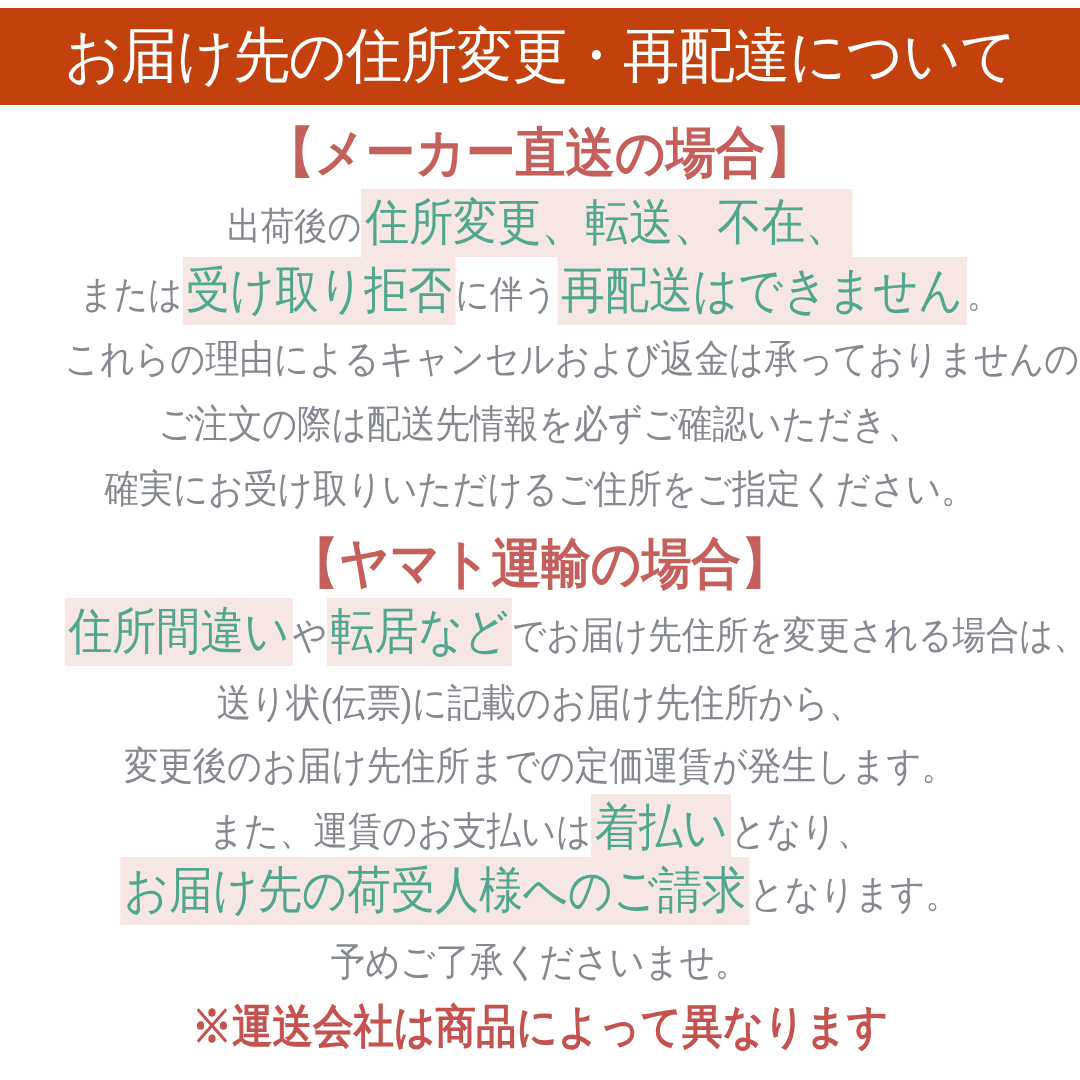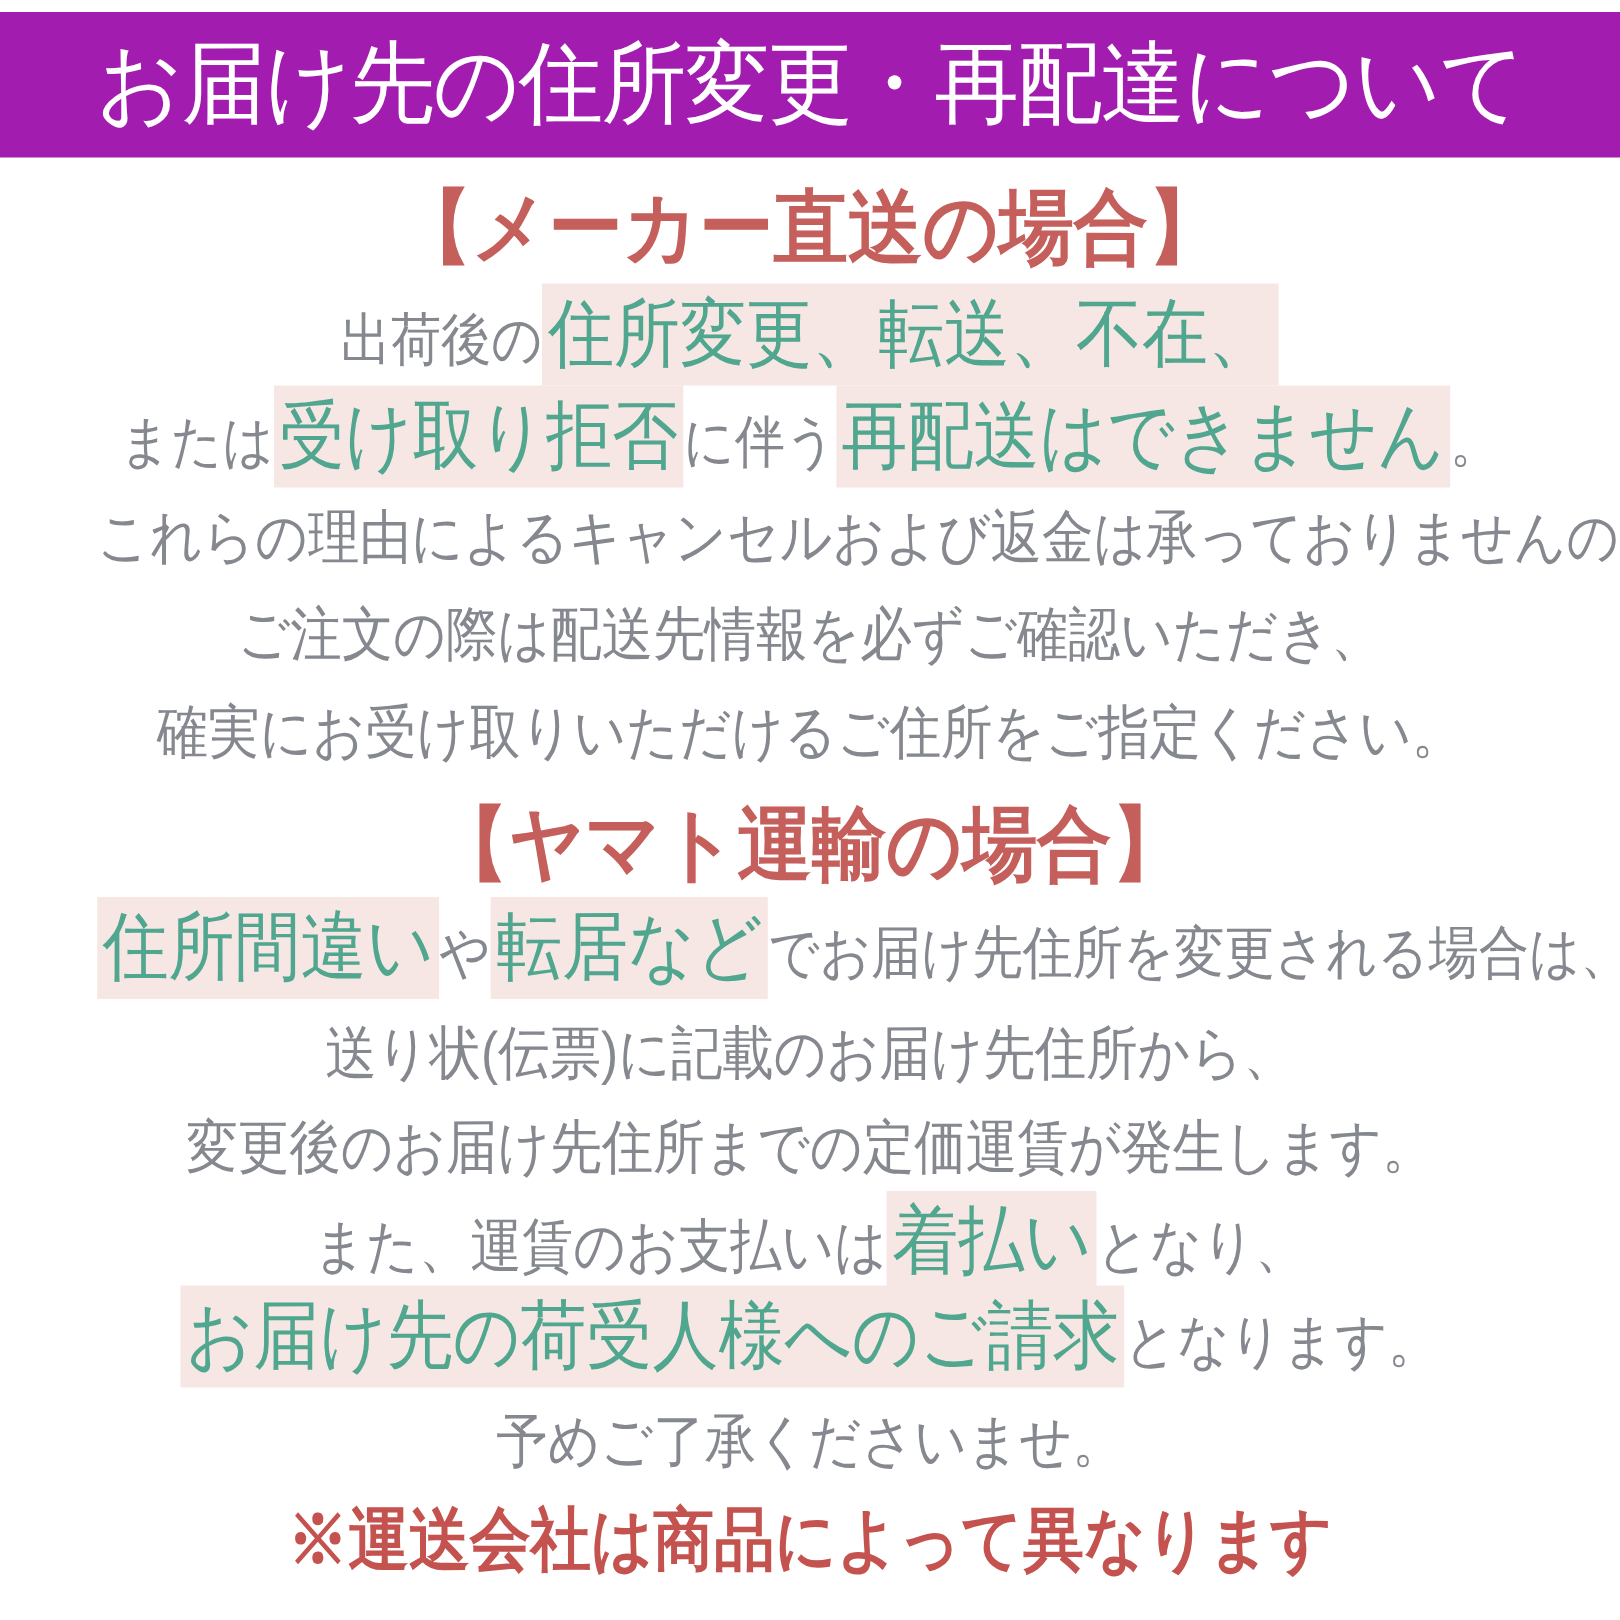--- a/index.html
+++ b/index.html
@@ -7,21 +7,21 @@
     position:relative;
     width:1080px; height:1080px;
     margin:0 auto;
     background:#ffffff;
     overflow:hidden;
     font-family:"Liberation Sans", sans-serif;
   }
   .banner {
     margin-top:8px;
     width:100%; height:97px;
-    background:#a21caf;
+    background:#c2410c;
     display:flex; align-items:center; justify-content:center;
   }
   .banner-text {
     color:#ffffff;
     font-size:60px;
     font-weight:500;
     letter-spacing:-1px;
     white-space:nowrap;
     transform:scaleX(0.94);
     transform-origin:center;

